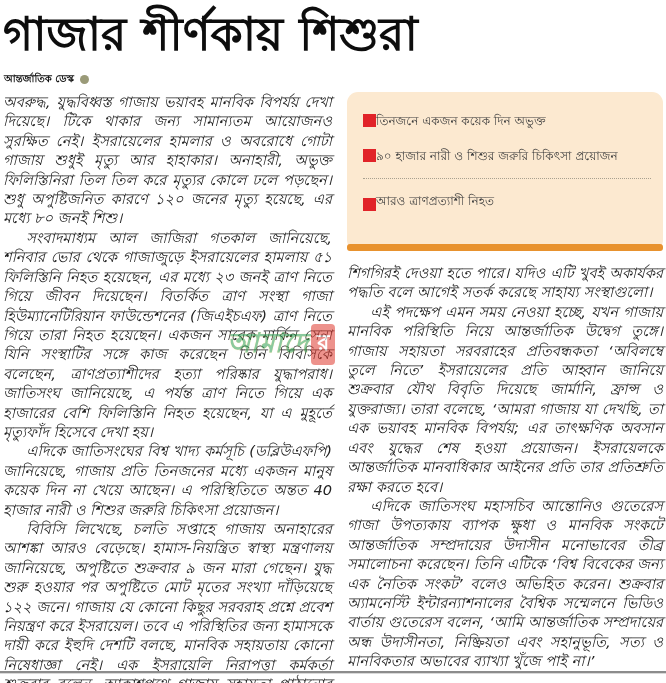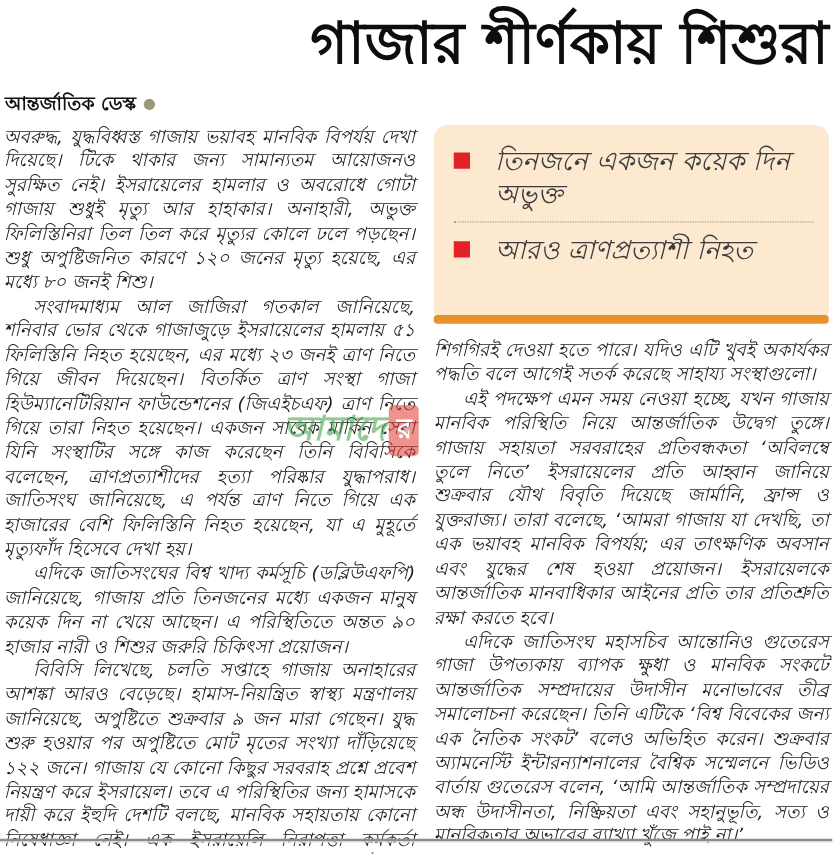--- a/index.html
+++ b/index.html
@@ -9,36 +9,36 @@
     background: #ffffff;
     font-family: "DejaVu Sans", sans-serif;
     color: #1e1e1e;
     position: relative;
     overflow: hidden;
   }
   .page { padding: 4px 3px 0 3px; }
 
   
   .headline {
-    text-align: right;
+    text-align: left;
     font-family: "DejaVu Serif", serif;
     font-weight: bold;
     color: #0d0d0d;
     font-size: 46px;
     line-height: 1.24;
     margin-top: 2px;
   }
 
   
   .byline-row {
     display: flex; align-items: center; gap: 6px;
     margin: 8px 0 4px 1px;
   }
   .byline {
-    font-weight: bold; font-size: 15px; color: #111;
+    font-weight: bold; font-size: 10px; color: #111;
   }
   .byline-dot {
     width: 9px; height: 9px; border-radius: 50%;
     background: #9a9a78; display: inline-block;
   }
 
   
   .columns { display: flex; gap: 15px; }
   .col { text-align: justify; font-size: 14.6px; line-height: 19.4px; color: #222; }
   .col-left  { width: 329px; }
@@ -48,33 +48,32 @@
 
   
   .hl-box {
     position: relative;
     border-radius: 11px;
     padding: 16px 12px 20px 16px;
     margin-bottom: 12px;
     min-height: 159px;
   }
   .hl-item {
-    display: flex; align-items: flex-start; gap: 20px;
-    font-size: 21px; line-height: 26px;
+    display: flex; align-items: flex-start; gap: 0;
+    font-size: 12px; line-height: 26px;
     color: #3d3d3d;
     margin-bottom: 9px;
     text-align: left;
-    font-style: italic;
   }
   .hl-bullet {
     flex: 0 0 auto;
     width: 13px; height: 13px; margin-top: 6px;
     display: inline-block;
   }
-  .hl-item.with-sep { border-top: 1px dotted #a8a08f; padding-top: 9px; margin-top: 2px; }
+  .hl-item.with-sep { border-top: 1px dotted #a8a08f; padding-top: 9px; margin-top: 2px; align-items: center; }
   .hl-bar {
     position: absolute; left: 0; right: 0; bottom: 0;
     height: 7px; border-radius: 3px;
   }
 
   
   .watermark {
     position: absolute; left: 227px; top: 322px;
     display: flex; align-items: center; gap: 2px;
     opacity: 0.55; pointer-events: none;
@@ -112,30 +111,34 @@
   <div class="byline-row">
     <span class="byline">আন্তর্জাতিক ডেস্ক</span>
     <span class="byline-dot"></span>
   </div>
 
   <div class="columns">
 
     <div class="col col-left">
       <p>অবরুদ্ধ, যুদ্ধবিধ্বস্ত গাজায় ভয়াবহ মানবিক বিপর্যয় দেখা দিয়েছে। টিকে থাকার জন্য সামান্যতম আয়োজনও সুরক্ষিত নেই। ইসরায়েলের হামলার ও অবরোধে গোটা গাজায় শুধুই মৃত্যু আর হাহাকার। অনাহারী, অভুক্ত ফিলিস্তিনিরা তিল তিল করে মৃত্যুর কোলে ঢলে পড়ছেন। শুধু অপুষ্টিজনিত কারণে ১২০ জনের মৃত্যু হয়েছে, এর মধ্যে ৮০ জনই শিশু।</p>
       <p class="indent">সংবাদমাধ্যম আল জাজিরা গতকাল জানিয়েছে, শনিবার ভোর থেকে গাজাজুড়ে ইসরায়েলের হামলায় ৫১ ফিলিস্তিনি নিহত হয়েছেন, এর মধ্যে ২৩ জনই ত্রাণ নিতে গিয়ে জীবন দিয়েছেন। বিতর্কিত ত্রাণ সংস্থা গাজা হিউম্যানেটিরিয়ান ফাউন্ডেশনের (জিএইচএফ) ত্রাণ নিতে গিয়ে তারা নিহত হয়েছেন। একজন সাবেক মার্কিন সেনা যিনি সংস্থাটির সঙ্গে কাজ করেছেন তিনি বিবিসিকে বলেছেন, ত্রাণপ্রত্যাশীদের হত্যা পরিষ্কার যুদ্ধাপরাধ। জাতিসংঘ জানিয়েছে, এ পর্যন্ত ত্রাণ নিতে গিয়ে এক হাজারের বেশি ফিলিস্তিনি নিহত হয়েছেন, যা এ মুহূর্তে মৃত্যুফাঁদ হিসেবে দেখা হয়।</p>
-      <p class="indent">এদিকে জাতিসংঘের বিশ্ব খাদ্য কর্মসূচি (ডব্লিউএফপি) জানিয়েছে, গাজায় প্রতি তিনজনের মধ্যে একজন মানুষ কয়েক দিন না খেয়ে আছেন। এ পরিস্থিতিতে অন্তত ৯০ হাজার নারী ও শিশুর জরুরি চিকিৎসা প্রয়োজন।</p>
+      <p class="indent">এদিকে জাতিসংঘের বিশ্ব খাদ্য কর্মসূচি (ডব্লিউএফপি) জানিয়েছে, গাজায় প্রতি তিনজনের মধ্যে একজন মানুষ কয়েক দিন না খেয়ে আছেন। এ পরিস্থিতিতে অন্তত 40 হাজার নারী ও শিশুর জরুরি চিকিৎসা প্রয়োজন।</p>
       <p class="indent">বিবিসি লিখেছে, চলতি সপ্তাহে গাজায় অনাহারের আশঙ্কা আরও বেড়েছে। হামাস-নিয়ন্ত্রিত স্বাস্থ্য মন্ত্রণালয় জানিয়েছে, অপুষ্টিতে শুক্রবার ৯ জন মারা গেছেন। যুদ্ধ শুরু হওয়ার পর অপুষ্টিতে মোট মৃতের সংখ্যা দাঁড়িয়েছে ১২২ জনে। গাজায় যে কোনো কিছুর সরবরাহ প্রশ্নে প্রবেশ নিয়ন্ত্রণ করে ইসরায়েল। তবে এ পরিস্থিতির জন্য হামাসকে দায়ী করে ইহুদি দেশটি বলছে, মানবিক সহায়তায় কোনো নিষেধাজ্ঞা নেই। এক ইসরায়েলি নিরাপত্তা কর্মকর্তা শুক্রবার বলেন, আকাশপথে গাজায় সহায়তা পাঠানোর অনুমতি</p>
     </div>
 
     <div class="col col-right">
 
       <div class="hl-box" style="background: rgb(252, 233, 208);">
         <div class="hl-item">
           <span class="hl-bullet" style="background: rgb(225, 35, 40);"></span>
           <span>তিনজনে একজন কয়েক দিন অভুক্ত</span>
+        </div>
+        <div class="hl-item">
+          <span class="hl-bullet" style="background: rgb(225, 35, 40);"></span>
+          <span>৯০ হাজার নারী ও শিশুর জরুরি চিকিৎসা প্রয়োজন</span>
         </div>
         <div class="hl-item with-sep">
           <span class="hl-bullet" style="background: rgb(225, 35, 40);"></span>
           <span>আরও ত্রাণপ্রত্যাশী নিহত</span>
         </div>
         <div class="hl-bar" style="background: rgb(232, 146, 46);"></div>
       </div>
 
       <p>শিগগিরই দেওয়া হতে পারে। যদিও এটি খুবই অকার্যকর পদ্ধতি বলে আগেই সতর্ক করেছে সাহায্য সংস্থাগুলো।</p>
       <p class="indent">এই পদক্ষেপ এমন সময় নেওয়া হচ্ছে, যখন গাজায় মানবিক পরিস্থিতি নিয়ে আন্তর্জাতিক উদ্বেগ তুঙ্গে। গাজায় সহায়তা সরবরাহের প্রতিবন্ধকতা ‘অবিলম্বে তুলে নিতে’ ইসরায়েলের প্রতি আহ্বান জানিয়ে শুক্রবার যৌথ বিবৃতি দিয়েছে জার্মানি, ফ্রান্স ও যুক্তরাজ্য। তারা বলেছে, ‘আমরা গাজায় যা দেখছি, তা এক ভয়াবহ মানবিক বিপর্যয়; এর তাৎক্ষণিক অবসান এবং যুদ্ধের শেষ হওয়া প্রয়োজন। ইসরায়েলকে আন্তর্জাতিক মানবাধিকার আইনের প্রতি তার প্রতিশ্রুতি রক্ষা করতে হবে।</p>

